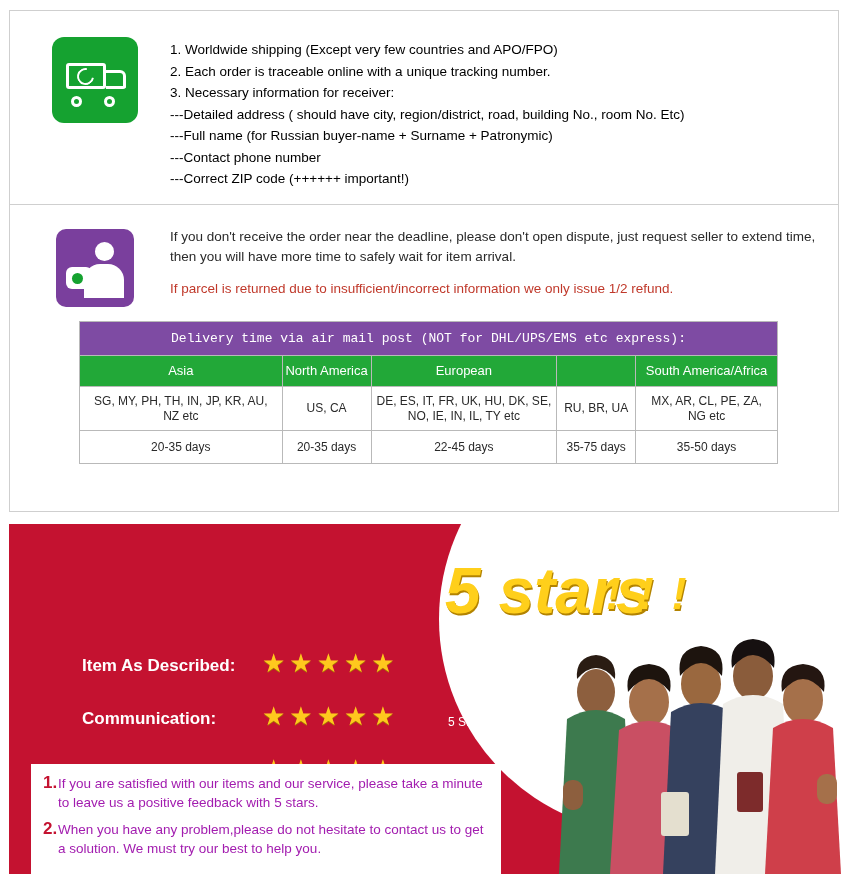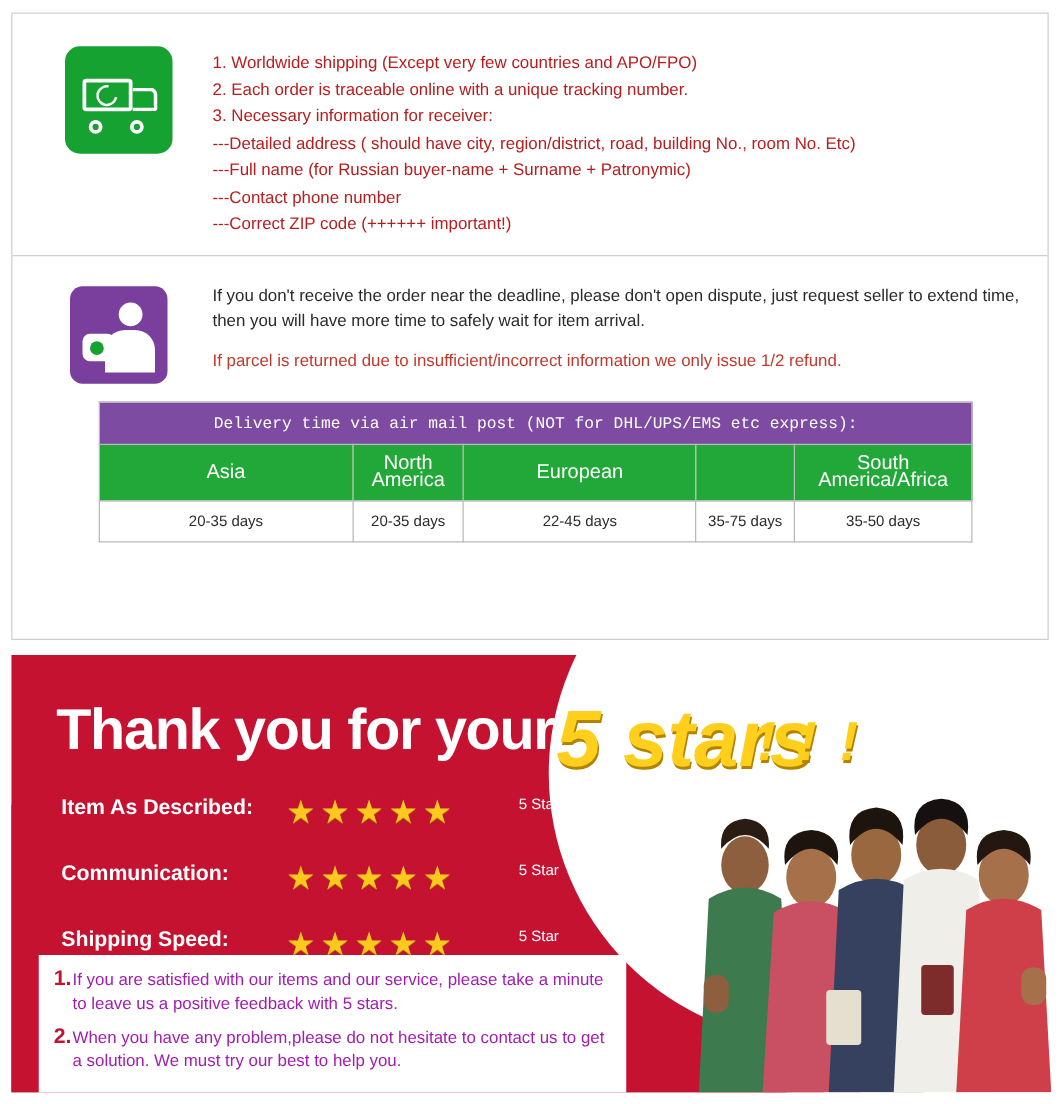--- a/index.html
+++ b/index.html
@@ -91,21 +91,21 @@
     border: 2.5px solid #fff;
     border-radius: 50%;
     border-right-color: transparent;
     transform: rotate(-35deg);
   }
 
   .shipping-lines {
     flex: 1;
     font-size: 13.5px;
     line-height: 21.5px;
-    color: #b91c1c;
+    color: #000000;
     padding-top: 10px;
   }
   .shipping-lines div { white-space: nowrap; }
 
   
   .dispute-row {
     display: flex;
     align-items: flex-start;
     padding: 16px 10px 8px 10px;
     min-height: 96px;
@@ -187,21 +187,21 @@
   .dt-title {
     background: #7e4ba3;
     color: #fff !important;
     font-size: 13px;
     padding: 9px 5px !important;
     font-family: Liberation Mono, monospace;
   }
   .dt-head td {
     background: #22a838;
     color: #fff !important;
-    font-size: 16px;
+    font-size: 13px;
     padding: 8px 0 !important;
     line-height: 14px;
   }
   .dt-codes td { height: 44px; line-height: 15px; font-size: 12px; }
   .dt-times td { height: 33px; font-size: 12px; }
 
   
   .banner {
     position: absolute;
     left: 9px;
@@ -273,23 +273,24 @@
   }
 
   .rating-list {
     position: absolute;
     left: 40px;
     top: 112px;
     width: 440px;
   }
   .rating-row {
     display: flex;
-    align-items: flex-start;
+    align-items: flex-end;
     height: 40px;
     margin-bottom: 13px;
+    margin-left: 33px;
   }
   .rating-label {
     width: 180px;
     font-size: 17px;
     font-weight: bold;
     color: #fff;
   }
   .stars {
     width: 178px;
     display: flex;
@@ -389,20 +390,27 @@
         <tr>
       <td class="dt-title" colspan="5">Delivery time via air mail post (NOT for DHL/UPS/EMS etc express):</td>
     </tr>
     <tr class="dt-head">
       <td style="width:203px">Asia</td>
       <td style="width:89px">North America</td>
       <td style="width:186px">European</td>
       <td style="width:79px"></td>
       <td style="width:142px">South America/Africa</td>
     </tr>
+    <tr class="dt-codes">
+      <td>SG, MY, PH, TH, IN, JP, KR, AU, NZ etc</td>
+      <td>US, CA</td>
+      <td>DE, ES, IT, FR, UK, HU, DK, SE, NO, IE, IN, IL, TY etc</td>
+      <td>RU, BR, UA</td>
+      <td>MX, AR, CL, PE, ZA, NG etc</td>
+    </tr>
     <tr class="dt-times">
       <td>20-35 days</td>
       <td>20-35 days</td>
       <td>22-45 days</td>
       <td>35-75 days</td>
       <td>35-50 days</td>
     </tr>
   </tbody>
     </table>
 </div>
@@ -438,21 +446,20 @@
 
         <rect x="22" y="196" width="20" height="30" rx="9" fill="#8d5f3e"></rect>
         <rect x="276" y="190" width="20" height="30" rx="9" fill="#a5704a"></rect>
 
         <rect x="196" y="188" width="26" height="40" rx="3" fill="#7d2b2b"></rect>
         <rect x="120" y="208" width="28" height="44" rx="3" fill="#e4dfcf"></rect>
       </g>
     </svg>
   </div>
 
-  <div class="thank-title">Thank you for your</div>
   <div class="thank-stars">5 stars</div>
   <div class="thank-excl">! ! !</div>
 
   <div class="rating-list">
     <div class="rating-row">
       <div class="rating-label">Item As Described:</div>
       <div class="stars">
         <span class="star">★</span>
         <span class="star">★</span>
         <span class="star">★</span>

